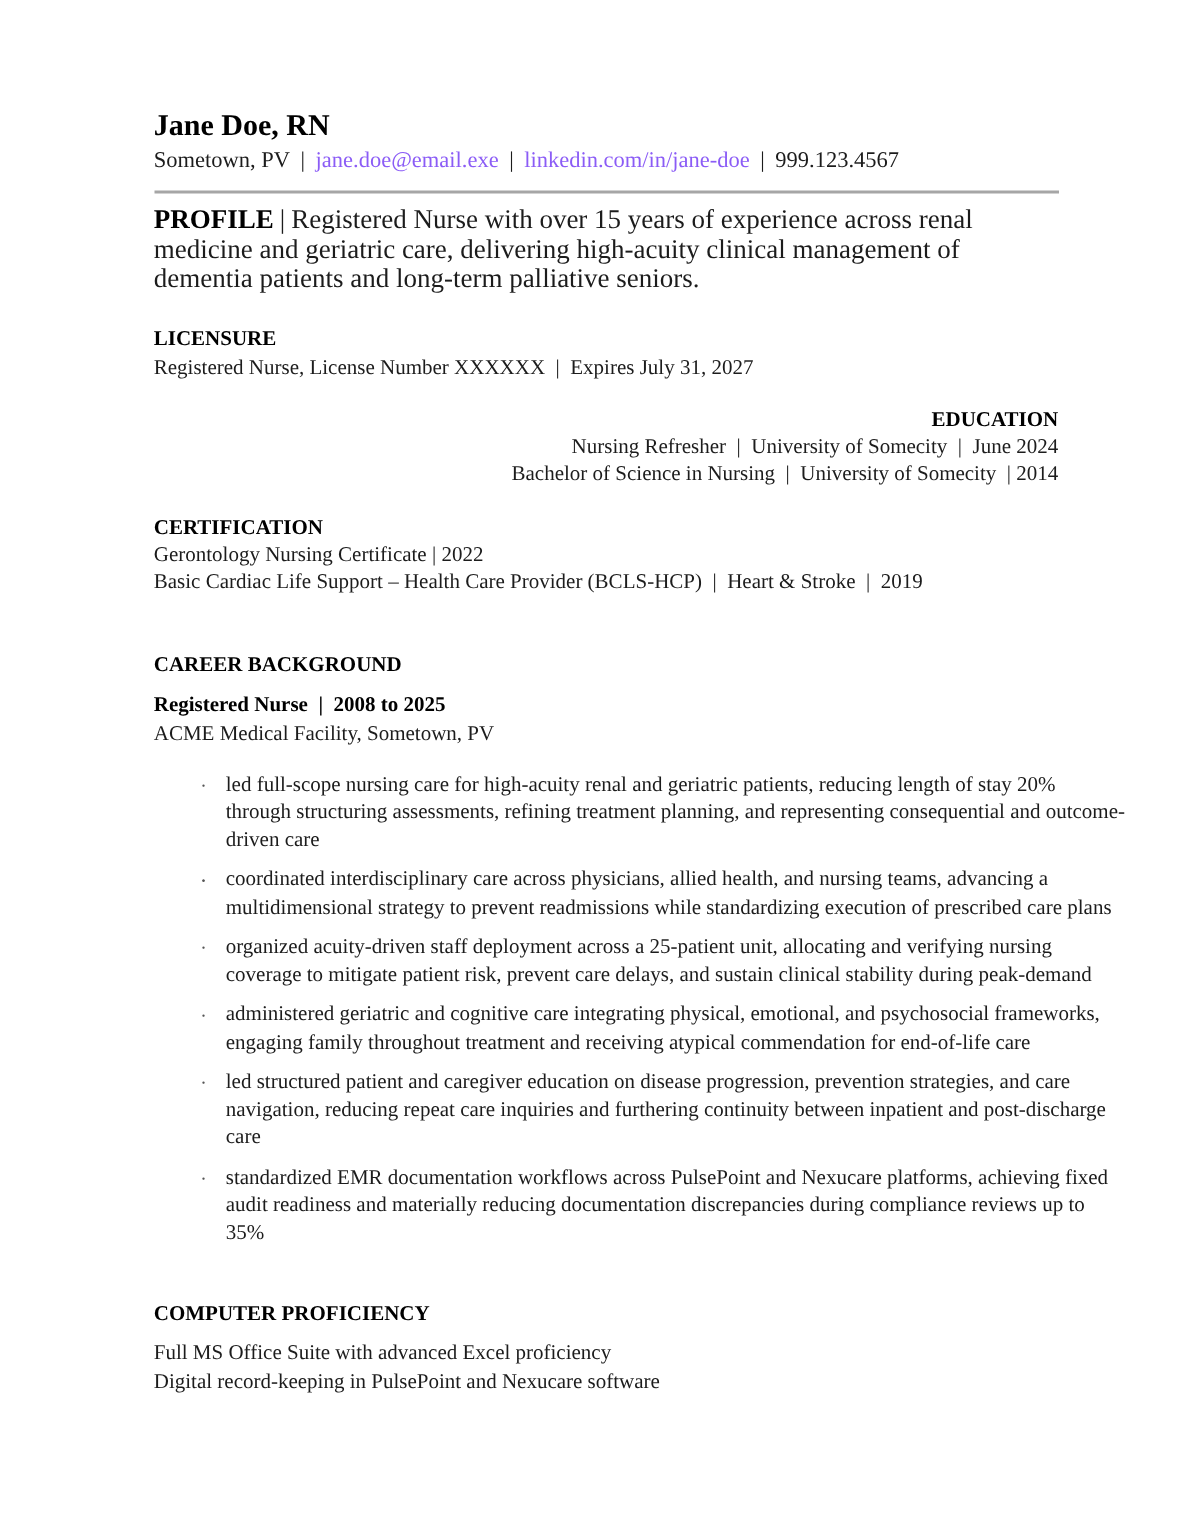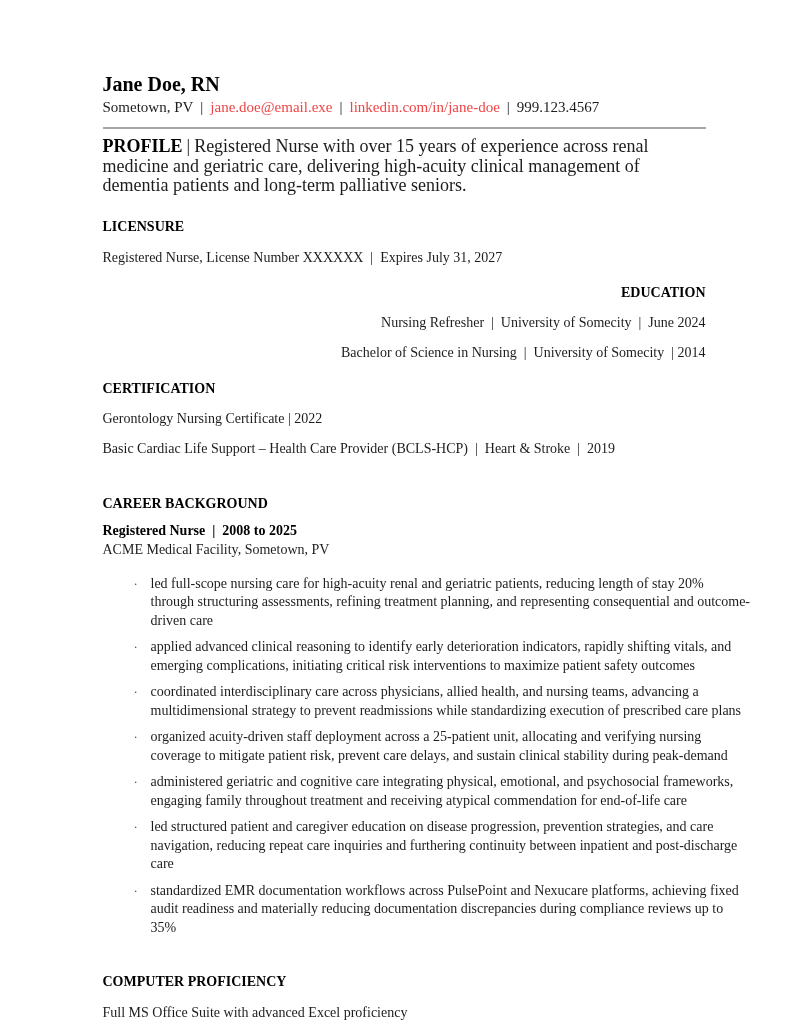--- a/index.html
+++ b/index.html
@@ -21,21 +21,21 @@
     color: #000000;
   }
   .contact {
     font-size: 15px;
     line-height: 23px;
     color: #1c1c1c;
     white-space: nowrap;
   }
   .contact .sep { color: #1c1c1c; margin: 0 7px; }
   .contact a {
-    color: #ef4444;
+    color: #8b5cf6;
     text-decoration: none;
     cursor: pointer;
   }
   .divider {
     height: 2px;
     background: #a6a6a6;
     margin-top: 8px;
     border: none;
   }
   .profile {
@@ -48,21 +48,20 @@
   .sec-heading {
     font-size: 14px;
     line-height: 19px;
     font-weight: bold;
     color: #000000;
   }
   .body-line {
     font-size: 14px;
     line-height: 18.5px;
     white-space: pre-wrap;
-    margin-top: 12px;
   }
   .sec-licensure { margin-top: 21px; }
   .sec-licensure .body-line { line-height: 19px; }
   .sec-education { margin-top: 16px; text-align: right; }
   .sec-education .body-line:first-of-type { margin-top: 0.5px; }
   .sec-certification { margin-top: 16px; }
   .sec-career { margin-top: 35px; }
   .job-title {
     margin-top: 8px;
     font-size: 14px;
@@ -132,21 +131,21 @@
     <div class="body-line">Gerontology Nursing Certificate | 2022</div>
     <div class="body-line">Basic Cardiac Life Support – Health Care Provider (BCLS-HCP)  |  Heart &amp; Stroke  |  2019</div>
   </div>
 
   <div class="sec-career">
     <div class="sec-heading">CAREER BACKGROUND</div>
     <div class="job-title">Registered Nurse  |  2008 to 2025</div>
     <div class="company">ACME Medical Facility, Sometown, PV</div>
     <ul class="duties">
       <li><span class="marker">·</span><span>led full-scope nursing care for high-acuity renal and geriatric patients, reducing length of stay 20% through structuring assessments, refining treatment planning, and representing consequential and outcome-driven care</span></li>
-      <li><span class="marker">·</span><span>applied advanced clinical reasoning to identify early deterioration indicators, rapidly shifting vitals, and emerging complications, initiating critical risk interventions to maximize patient safety outcomes</span></li>
+      <li><span class="marker">·</span></li>
       <li><span class="marker">·</span><span>coordinated interdisciplinary care across physicians, allied health, and nursing teams, advancing a multidimensional strategy to prevent readmissions while standardizing execution of prescribed care plans</span></li>
       <li><span class="marker">·</span><span>organized acuity-driven staff deployment across a 25-patient unit, allocating and verifying nursing coverage to mitigate patient risk, prevent care delays, and sustain clinical stability during peak-demand</span></li>
       <li><span class="marker">·</span><span>administered geriatric and cognitive care integrating physical, emotional, and psychosocial frameworks, engaging family throughout treatment and receiving atypical commendation for end-of-life care</span></li>
       <li><span class="marker">·</span><span>led structured patient and caregiver education on disease progression, prevention strategies, and care navigation, reducing repeat care inquiries and furthering continuity between inpatient and post-discharge care</span></li>
       <li><span class="marker">·</span><span>standardized EMR documentation workflows across PulsePoint and Nexucare platforms, achieving fixed audit readiness and materially reducing documentation discrepancies during compliance reviews up to 35%</span></li>
     </ul>
   </div>
 
   <div class="sec-computer">
     <div class="sec-heading">COMPUTER PROFICIENCY</div>

